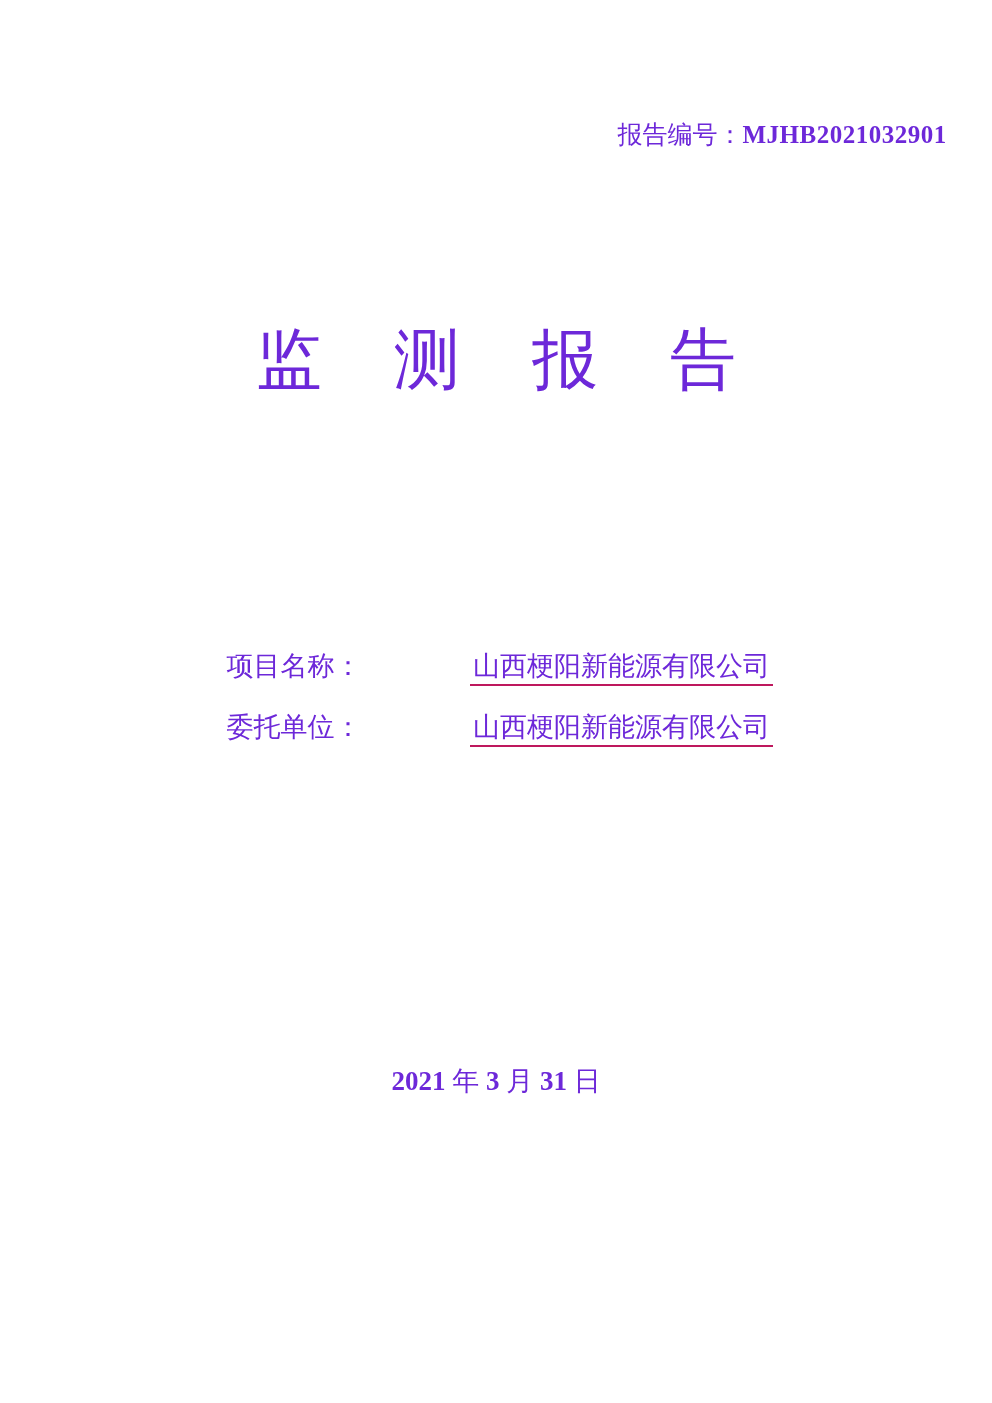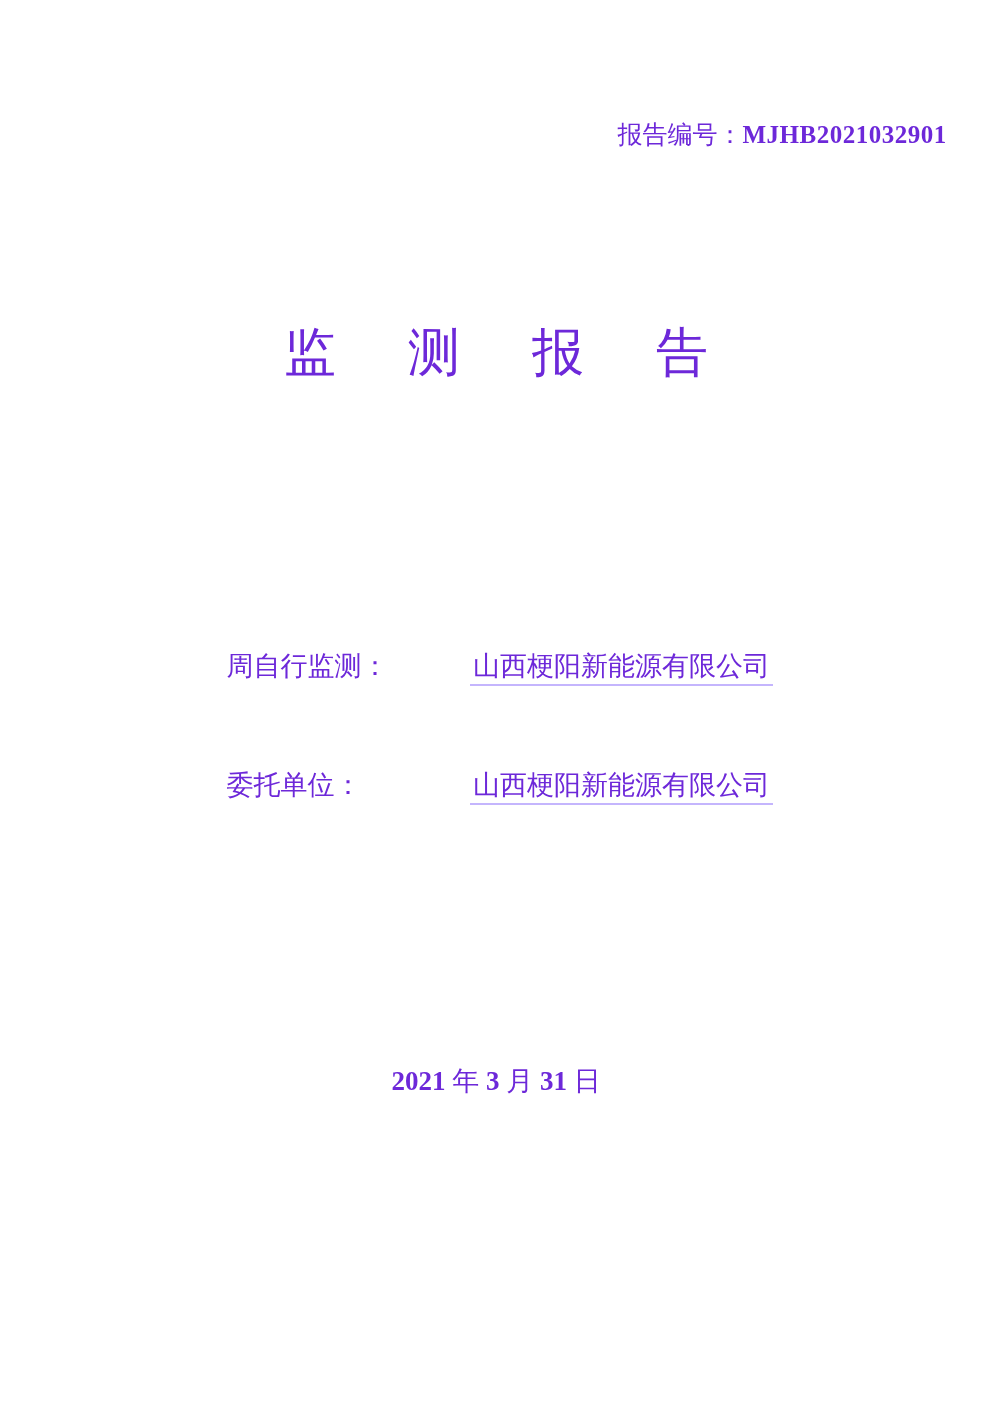--- a/index.html
+++ b/index.html
@@ -33,56 +33,56 @@
   }
 
   
   .doc-title {
     position: absolute;
     top: 327px;
     left: 0;
     width: 100%;
     margin: 0;
     text-align: center;
-    font-size: 52px;
+    font-size: 66px;
     font-weight: normal;
     line-height: 1;
     letter-spacing: 72px;
     text-indent: 72px;
     white-space: nowrap;
   }
 
   
   .field-row {
     position: absolute;
     left: 0;
     width: 100%;
     height: 34px;
     font-size: 27px;
     line-height: 1;
   }
   .row-1 { top: 653px; }
   .row-2 { top: 707px; }
-  .row-3 { top: 772px; padding-left: 48px; }
+  .row-3 { top: 714px; padding-left: 48px; }
   .field-label {
     position: absolute;
     left: 180px;
     top: 0;
     white-space: nowrap;
   }
   .field-value-col {
     position: absolute;
     left: 330px;
     top: 0;
     width: 490px;
     text-align: center;
   }
   .underlined {
     display: inline-block;
-    border-bottom: 2px solid #c4b5fd;
+    border-bottom: 2px solid #be185d;
     padding: 0 3px 4px 3px;
     white-space: nowrap;
   }
 
   
   .footer-company {
     position: absolute;
     top: 1009px;
     left: 0;
     width: 100%;
@@ -108,21 +108,21 @@
 </head>
 <body>
 
 <div class="page">
 
   <div class="report-no"><span>报告编号：</span><span class="value">MJHB2021032901</span></div>
 
   <h1 class="doc-title">监测报告</h1>
 
   <div class="field-row row-1">
-    <span class="field-label">周自行监测：</span>
+    <span class="field-label">项目名称：</span>
     <span class="field-value-col">
       <span class="underlined">山西梗阳新能源有限公司</span>
     </span>
   </div>
 
 
   <div class="field-row row-3">
     <span class="field-label">委托单位：</span>
     <span class="field-value-col">
       <span class="underlined">山西梗阳新能源有限公司</span>

